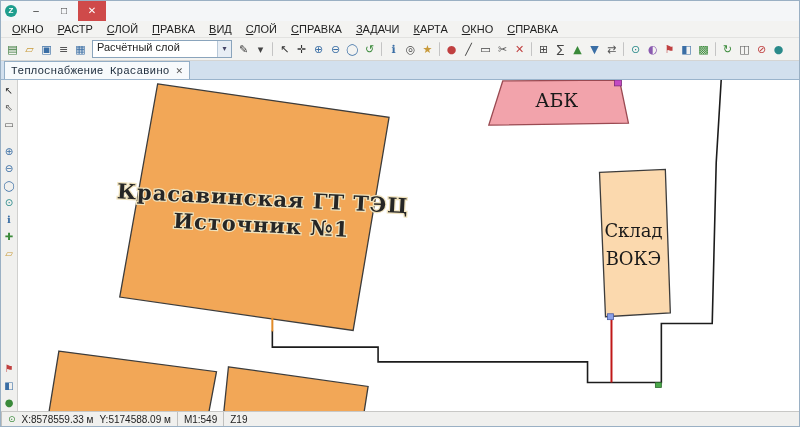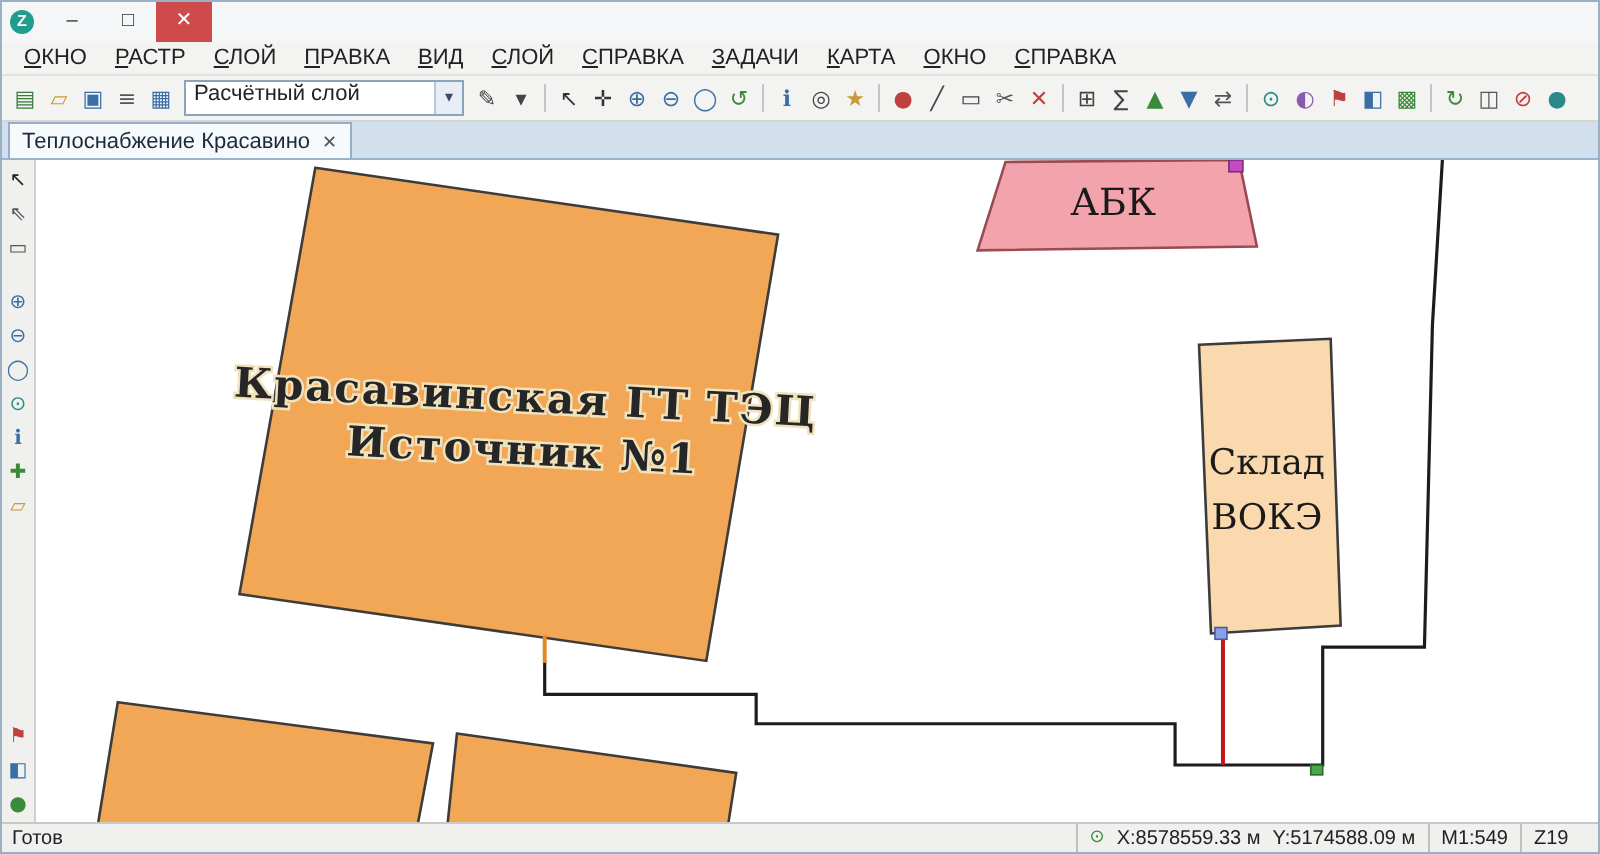--- a/index.html
+++ b/index.html
@@ -29,21 +29,21 @@
   .layer-combo{width:138px;height:16px;background:#fff;border:1px solid #8aa4bc;
     display:flex;align-items:flex-start;margin:0 3px;flex:0 0 auto;}
   .layer-combo .val{flex:1;font-size:11px;color:#222;padding-left:4px;white-space:nowrap;overflow:hidden;}
   .layer-combo .arrow{width:13px;text-align:center;font-size:8px;color:#446;background:#e8eef5;
     border-left:1px solid #b8c8d8;height:100%;line-height:16px;}
   
   .tabbar{height:18px;background:#d2e0ee;display:flex;align-items:flex-end;padding-left:3px;
     flex:0 0 auto;border-bottom:1px solid #9ab4cc;}
   .tab{height:17px;background:#f7fafc;border:1px solid #93aec6;border-bottom:none;
     display:flex;align-items:center;padding:0 6px;gap:6px;}
-  .tab-label{font-size:11px;color:#1b2a3a;white-space:nowrap;}
+  .tab-label{font-size:11px;color:#1b2a3a;white-space:nowrap;font-family:Liberation Mono, monospace;}
   .tab-close{font-size:9px;color:#555;line-height:10px;}
   
   .content{flex:1;display:flex;min-height:0;}
   .tools{width:17px;background:#f0f0ee;border-right:1px solid #d0d0ce;display:flex;
     flex-direction:column;align-items:center;padding-top:2px;box-sizing:border-box;flex:0 0 auto;}
   .ltool{width:15px;height:15px;font-family:"DejaVu Sans",sans-serif;font-size:10px;
     line-height:15px;text-align:center;color:#333;margin:1px 0;flex:0 0 auto;}
   .ltool.gap{height:8px;}
   .ltool.spacer{flex:1 1 auto;height:auto;}
   .map{flex:1;background:#ffffff;position:relative;overflow:hidden;}
@@ -189,21 +189,20 @@
         <text class="plant-label" transform="rotate(3 245 130)" x="245" y="128">Красавинская ГТ ТЭЦ</text>
         <text class="plant-label" transform="rotate(3 245 130)" x="245" y="155">Источник №1</text>
         <text class="bld-label abk" x="540" y="28">АБК</text>
         <text class="bld-label" x="617" y="160">Склад</text>
         <text class="bld-label" x="617" y="188">ВОКЭ</text>
       </svg>
     </div>
   </div>
 
   <div class="statusbar">
-    <div class="status-ready">Готов</div>
     <div class="status-cell">
       <span class="status-ico" style="color:#3a8a3a;">⊙</span>
       <span>X:8578559.33 м</span>
       <span>Y:5174588.09 м</span>
     </div>
     <div class="status-cell">
       <span>М1:549</span>
     </div>
     <div class="status-cell" style="min-width:26px;">
       <span>Z19</span>

